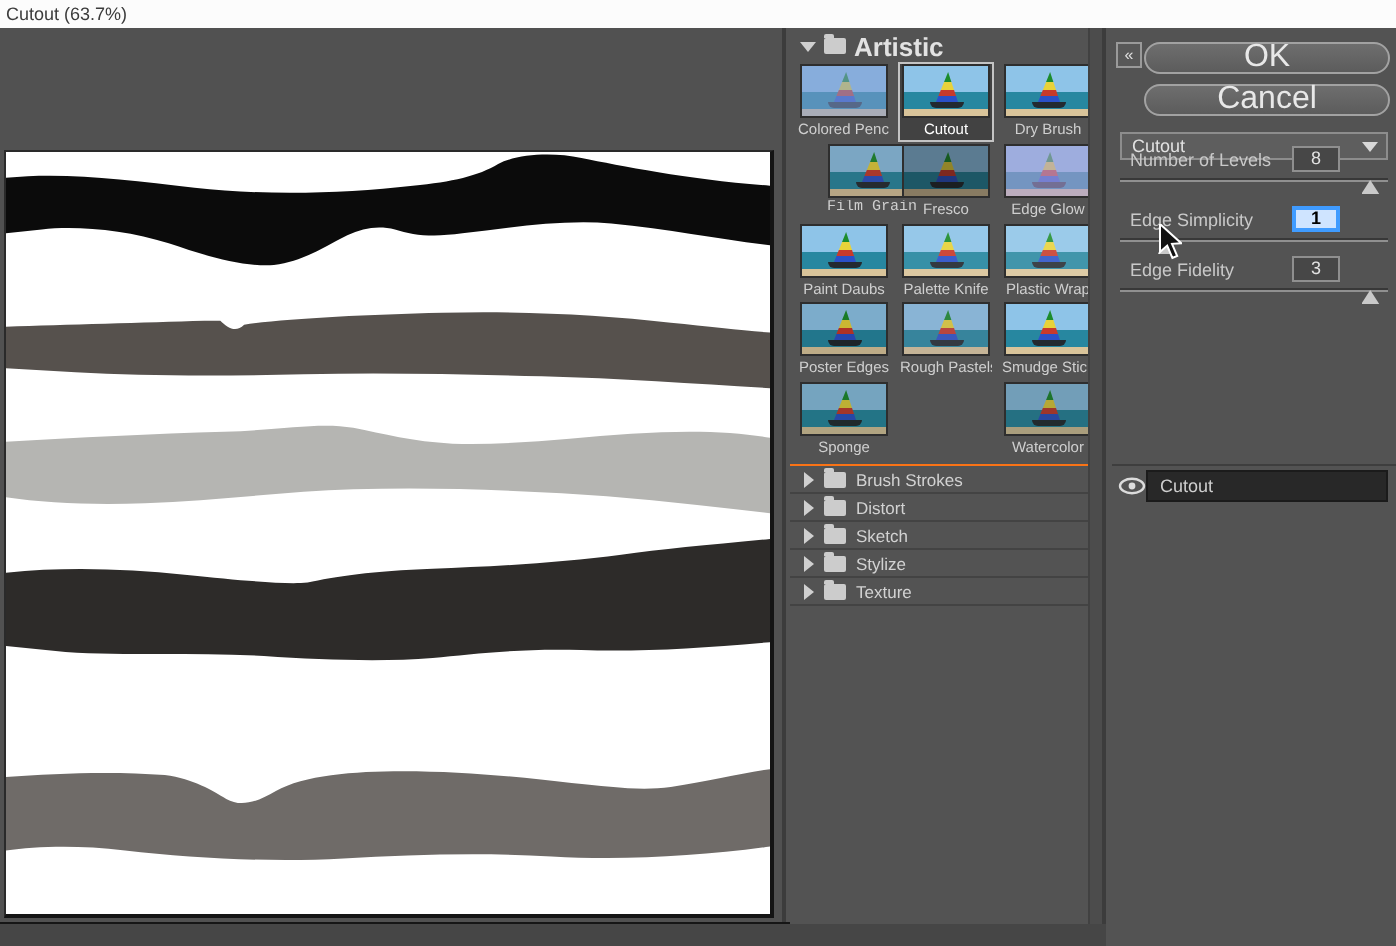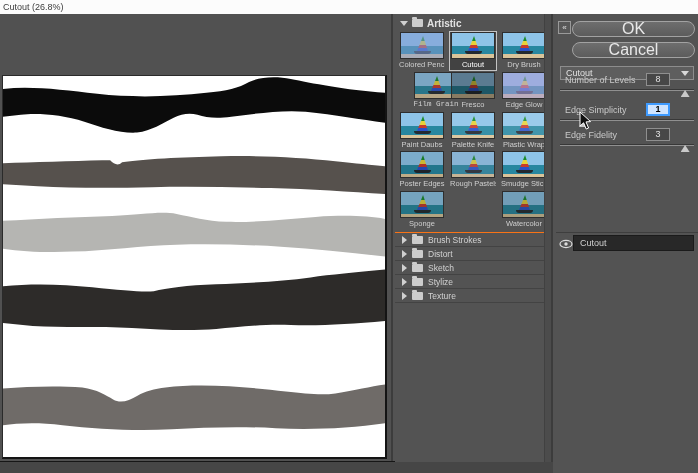--- a/index.html
+++ b/index.html
@@ -23,21 +23,21 @@
 
   .bottombar { position:absolute; left:0; top:447px; width:553px; height:12px;
     background:#464646; border-top:1px solid #161616; }
 
   
   .filter-pane { position:absolute; left:395px; top:0; width:158px; height:448px;
     background:#535353; border-right:2px solid #3c3c3c; }
   .pane-scrollbar { position:absolute; right:0; top:0; width:7px; height:448px;
     background:#4c4c4c; border-left:1px solid #414141; }
   .cat-header { position:absolute; left:5px; top:3px; height:12px; display:flex;
-    align-items:center; gap:4px; color:#e2e2e2; font-size:10px; font-weight:bold; }
+    align-items:center; gap:4px; color:#e2e2e2; font-size:13px; font-weight:bold; }
   .tri-down { width:0; height:0; border-left:4px solid transparent;
     border-right:4px solid transparent; border-top:5px solid #d0d0d0; }
   .tri-right { width:0; height:0; border-top:4px solid transparent;
     border-bottom:4px solid transparent; border-left:5px solid #d0d0d0; }
   .folder-glyph { position:relative; width:11px; height:8px; background:#cccccc;
     border-radius:1px; }
   .folder-glyph::before { content:""; position:absolute; left:0; top:-2px;
     width:5px; height:2px; background:#cccccc; border-radius:1px 1px 0 0; }
 
   .thumb-cell { position:absolute; width:46px; height:38px; cursor:pointer; }
@@ -104,21 +104,21 @@
   .effect-row { position:absolute; left:17px; top:221px; width:121px; height:16px;
     background:#282828; border:1px solid #1b1b1b; color:#cfcfcf; font-size:9px;
     line-height:14px; padding-left:6px; cursor:pointer; }
 
   .cursor { position:absolute; left:579px; top:112px; width:12px; height:18px;
     pointer-events:none; z-index:50; }
 </style>
 </head>
 <body>
 
-<div class="titlebar">Cutout (26.8%)</div>
+<div class="titlebar">Cutout (63.7%)</div>
 
 <div class="workspace">
 
   <div class="preview-pane">
     <div class="preview-image">
       <svg viewBox="0 0 385 384" preserveAspectRatio="none">
         <path d="M0,13 C30,10 60,14 95,18 C130,22 170,21 205,17 C225,15 238,12 248,6 C258,1 275,0 290,3 C310,7 345,14 385,17 L385,47 C360,44 335,39 305,36 C280,34 255,38 230,41 C215,43 205,42 196,39 C188,37 180,38 172,42 C160,48 150,55 135,57 C118,58 100,52 82,46 C60,39 35,37 18,39 L0,41 Z" fill="#0b0b0b"></path>
         <path d="M0,88 C30,87 70,86 100,85 L108,85 C112,89 116,91 120,87 C140,84 180,82 220,81 C260,80 300,82 335,86 C355,88 372,90 385,91 L385,119 C350,117 310,114 270,113 C230,112 190,111 150,112 C110,113 70,113 35,111 L0,109 Z" fill="#56514d"></path>
         <path d="M0,146 C35,144 75,142 110,141 C140,140 158,136 175,139 C190,142 205,146 225,147 C255,148 285,144 315,142 C345,140 368,141 385,144 L385,182 C350,178 315,174 280,172 C245,170 210,169 175,170 C140,171 105,176 70,177 C45,178 20,177 0,174 Z" fill="#b5b5b2"></path>
         <path d="M0,212 C30,209 60,210 90,213 C120,216 140,218 152,217 C165,214 185,211 215,210 C245,209 280,207 310,203 C330,200 355,198 385,195 L385,247 C350,250 320,252 290,251 C260,250 235,253 215,255 C190,257 160,256 130,254 C95,252 60,254 30,252 L0,249 Z" fill="#2d2b29"></path>

